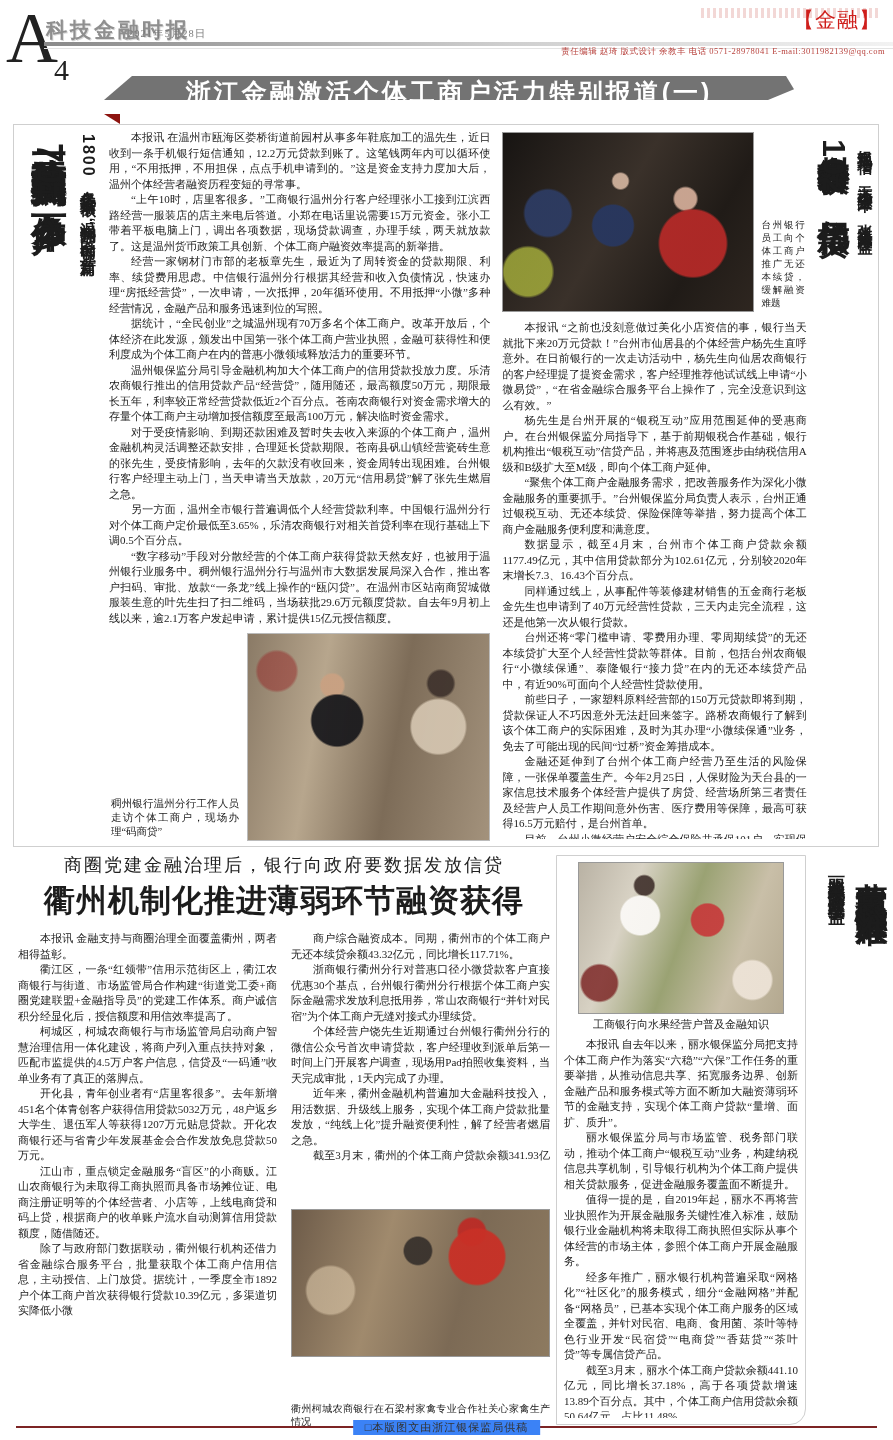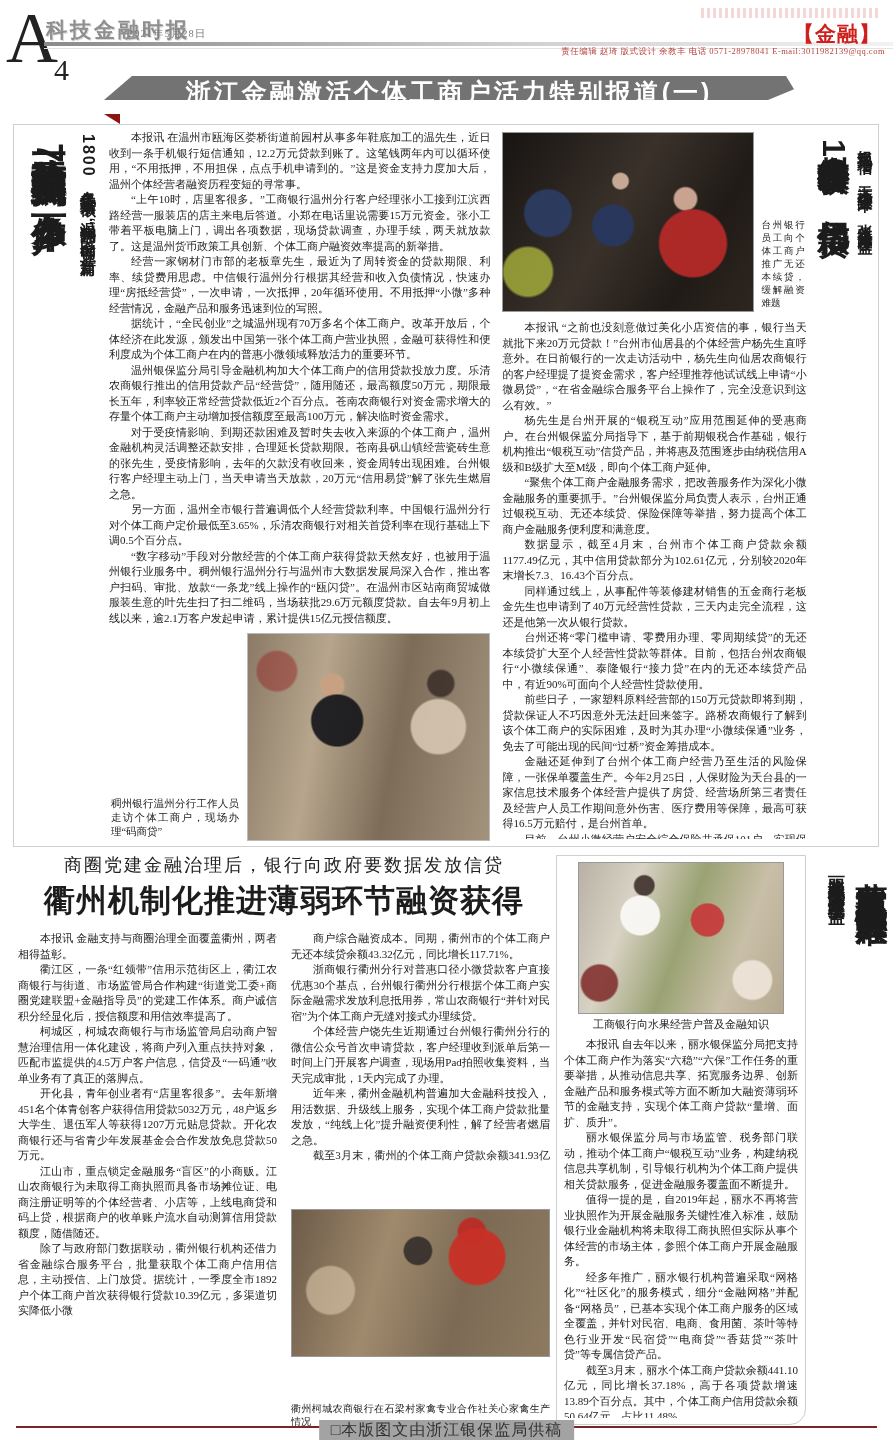--- a/index.html
+++ b/index.html
@@ -9,22 +9,22 @@
   
   .edition{position:absolute;left:6px;top:2px;font-family:"Liberation Serif",serif;color:#222;}
   .edition .big{font-size:72px;line-height:72px;font-weight:400;}
   .edition .small{font-size:30px;vertical-align:-18px;margin-left:-4px;}
   .masthead{position:absolute;left:46px;top:16px;font-family:"Liberation Sans","DejaVu Sans",sans-serif;
         font-size:21px;font-weight:700;color:#8f8f8f;letter-spacing:3px;text-shadow:1px 1px 0 #d8d8d8;}
   .issue-date{position:absolute;left:128px;top:27px;font-size:10.5px;color:#7c7c7c;letter-spacing:1px;}
   .head-rule{position:absolute;left:44px;top:42px;right:0;height:4px;
         background:linear-gradient(to right,#8a8a8a,#cfcfcf 55%,#f2f2f2);}
   .head-rule2{position:absolute;left:44px;top:48px;right:0;height:1px;background:#e3e3e3;}
-  .section-badge{position:absolute;right:12px;top:20px;font-family:"Liberation Sans",sans-serif;
-        font-size:21px;font-weight:700;color:#cf1f1c;letter-spacing:1px;}
+  .section-badge{position:absolute;right:12px;top:6px;font-family:"Liberation Sans",sans-serif;
+        font-size:21px;font-weight:400;color:#cf1f1c;letter-spacing:1px;}
   .badge-texture{position:absolute;right:12px;top:8px;width:180px;height:10px;opacity:.55;
         background:repeating-linear-gradient(90deg,#e8b7b4 0 3px,#fff 3px 6px);}
   .staff-line{position:absolute;right:8px;top:46px;font-size:8.5px;color:#b8423d;letter-spacing:.5px;}
   
   .banner{position:absolute;top:76px;left:104px;width:690px;height:24px;background:#737373;
         clip-path:polygon(28px 0%,calc(100% - 8px) 0%,100% 55%,calc(100% - 26px) 100%,0% 100%);
         display:flex;align-items:flex-start;justify-content:center;}
   .banner-fold{position:absolute;top:114px;left:104px;width:0;height:0;
         border-top:10px solid #8d1410;border-left:16px solid transparent;}
   .banner span{color:#fff;font-family:"Liberation Sans","DejaVu Sans",sans-serif;
@@ -99,22 +99,22 @@
          radial-gradient(circle at 85% 78%,rgba(238,228,216,.92) 0 9%,transparent 10%),
          radial-gradient(circle at 10% 80%,rgba(120,30,30,.8) 0 8%,transparent 9%),
          linear-gradient(110deg,#b9b2a4,#d8d2c4 25%,#9aa273 50%,#c9bfa8 75%,#b3a88f);}
   .ls-caption{font-size:11px;text-align:center;margin:3px 17px 5px;}
   .ls-text{flex:1;overflow:hidden;}
   .ls-head{position:absolute;top:858px;left:812px;width:76px;height:566px;display:flex;justify-content:flex-end;}
   .ls-sub{font-size:17px;font-weight:700;line-height:1.2;margin-top:4px;width:28px;letter-spacing:2px;}
   .ls-title{font-size:32px;font-weight:900;line-height:1.05;letter-spacing:2px;width:42px;}
   
   .footer{position:absolute;top:1426px;left:16px;right:16px;border-top:2px solid #7c2424;height:8px;}
-  .footer-text{position:absolute;top:-8px;left:50%;transform:translateX(-50%);background:#a3a3a3;
-        padding:0 12px;font-size:16px;letter-spacing:1px;color:#333;white-space:nowrap;}
+  .footer-text{position:absolute;top:-8px;left:50%;transform:translateX(-50%);background:#3b82f6;
+        padding:0 12px;font-size:11px;letter-spacing:1px;color:#333;white-space:nowrap;}
 </style>
 </head>
 <body>
 
 <div class="page">
 
   <div class="edition">
     <span class="big">A</span><span class="small">4</span>
   </div>
   <div class="masthead">科技金融时报</div>

